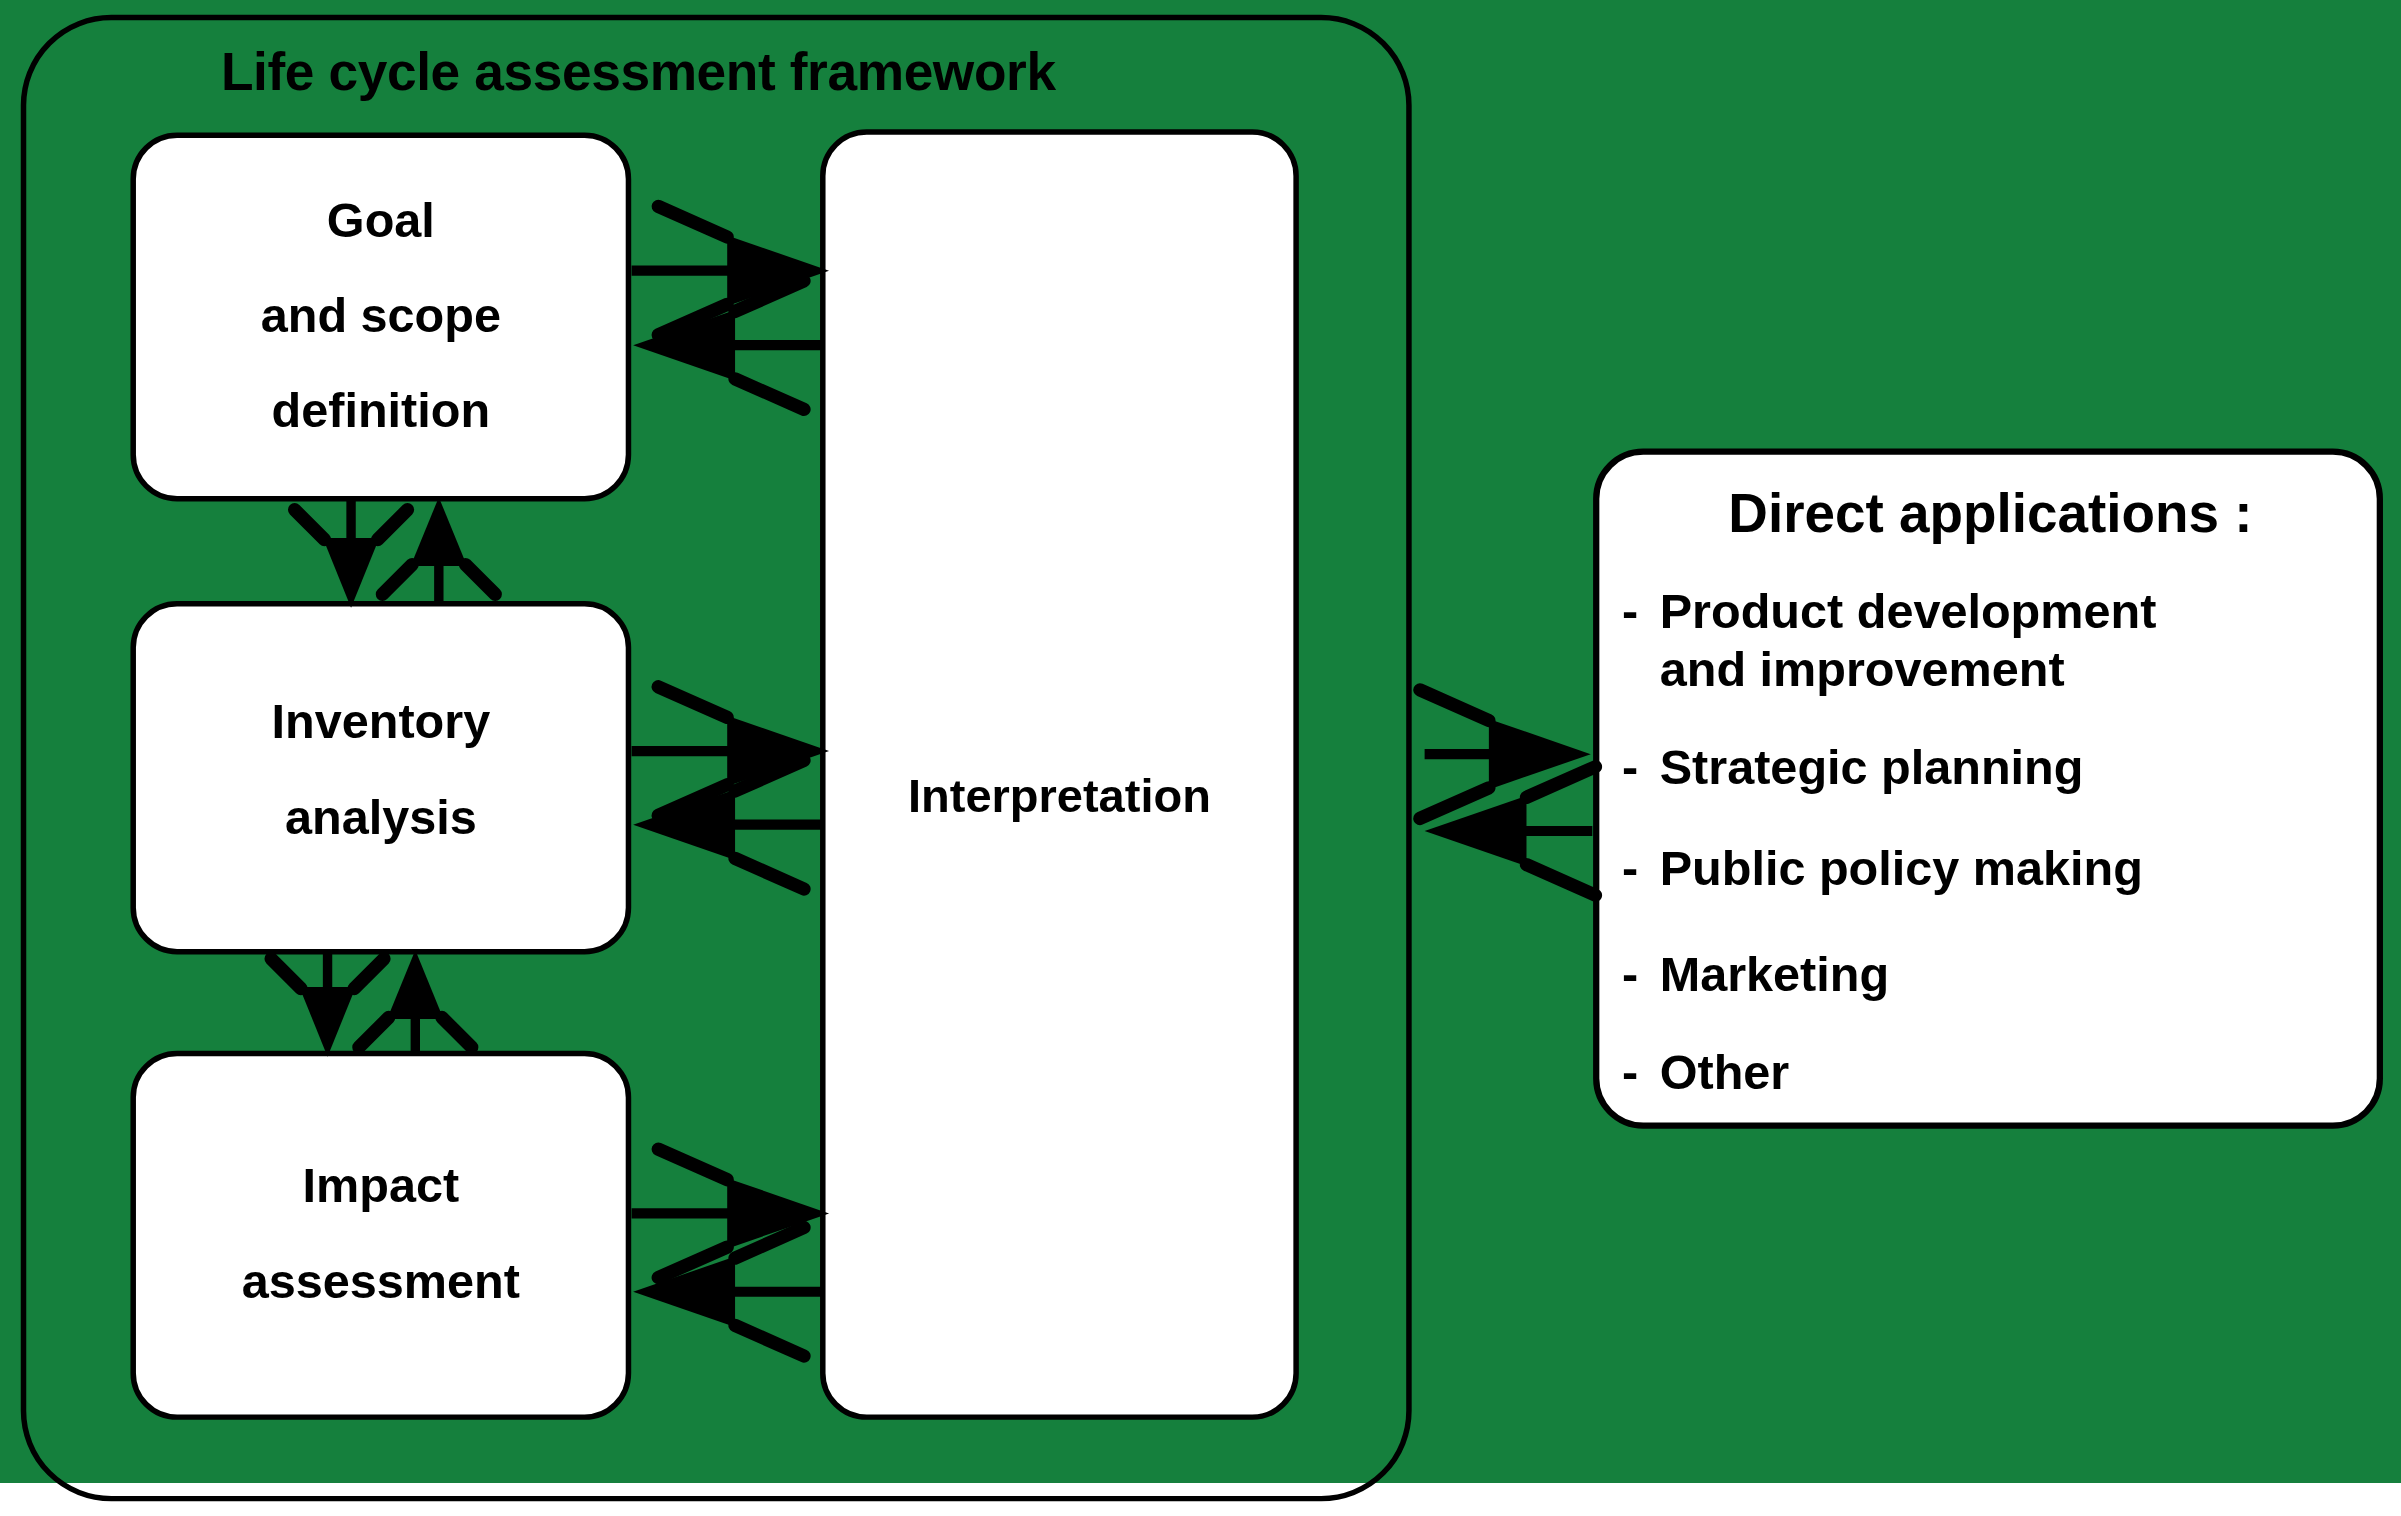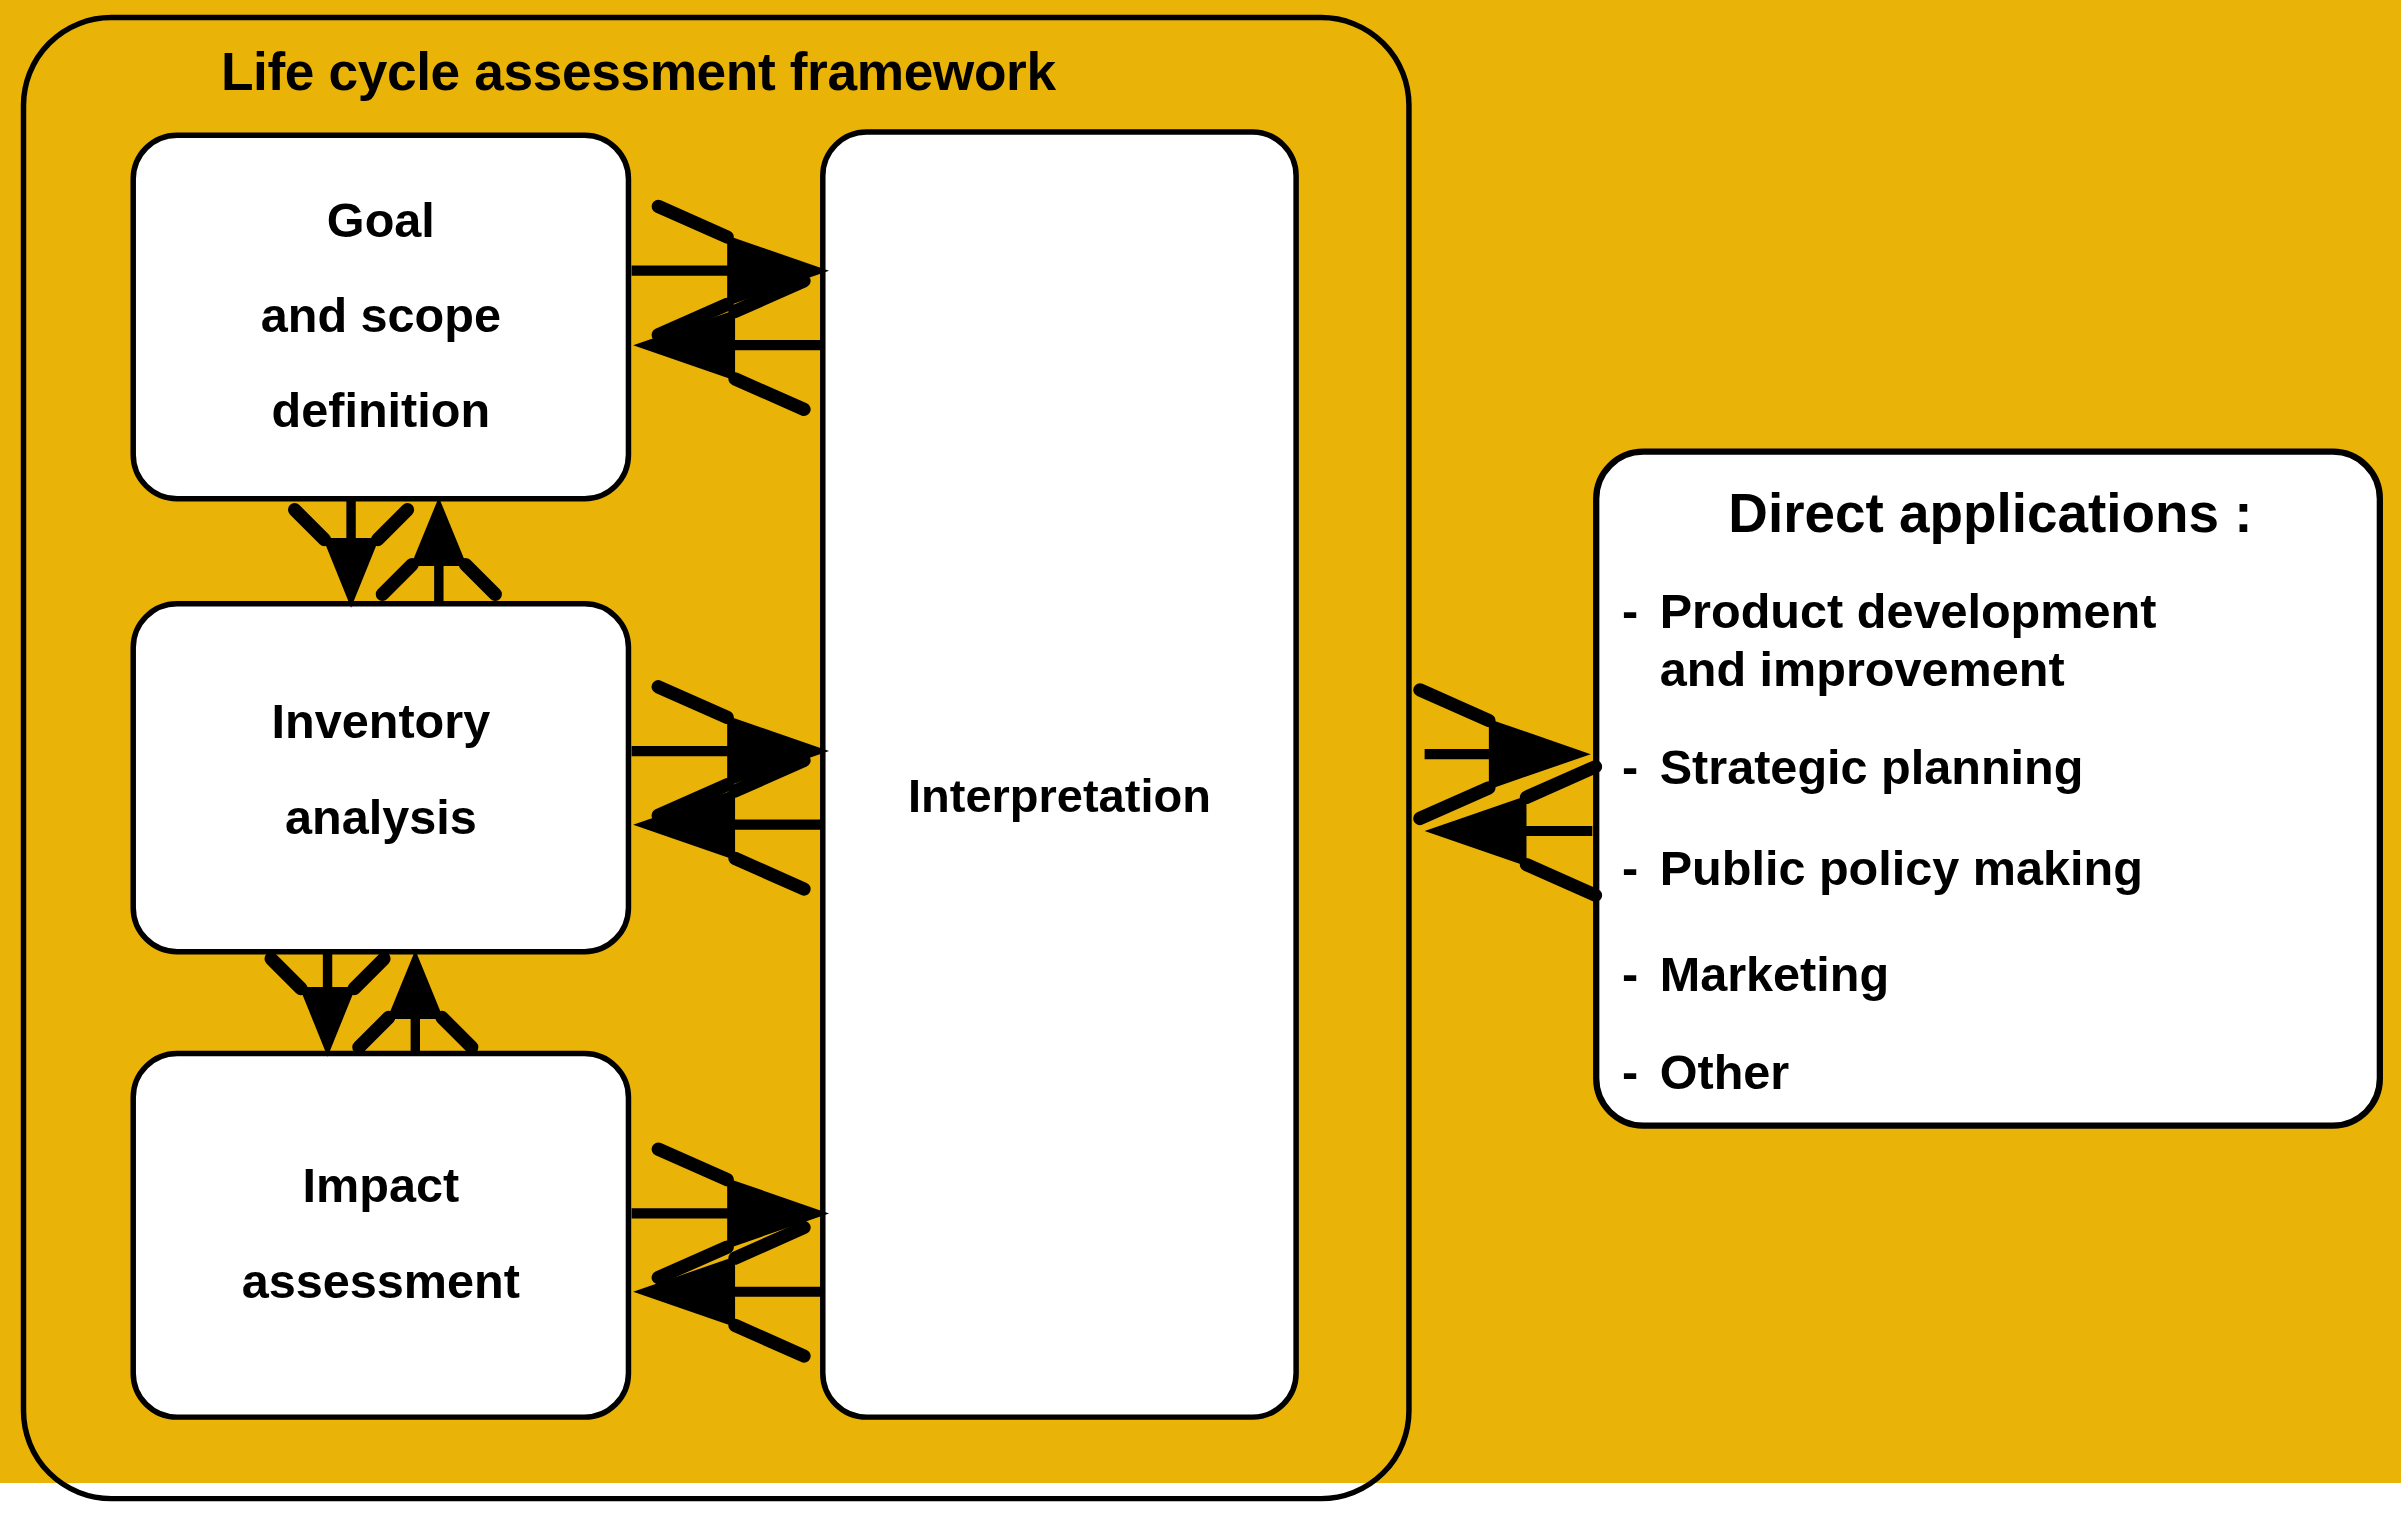--- a/index.html
+++ b/index.html
@@ -10,21 +10,21 @@
   body {
     width: 2401px;
     height: 1517px;
     font-family: "Liberation Sans", sans-serif;
     overflow: hidden;
   }
   #diagram-root {
     position: relative;
     width: 2401px;
     height: 1483px;
-    background: #eab308;
+    background: #15803d;
   }
   svg.diagram {
     display: block;
     width: 2401px;
     height: 1517px;
   }
   .frame-outline {
     fill: none;
     stroke: #000000;
     stroke-width: 7;

